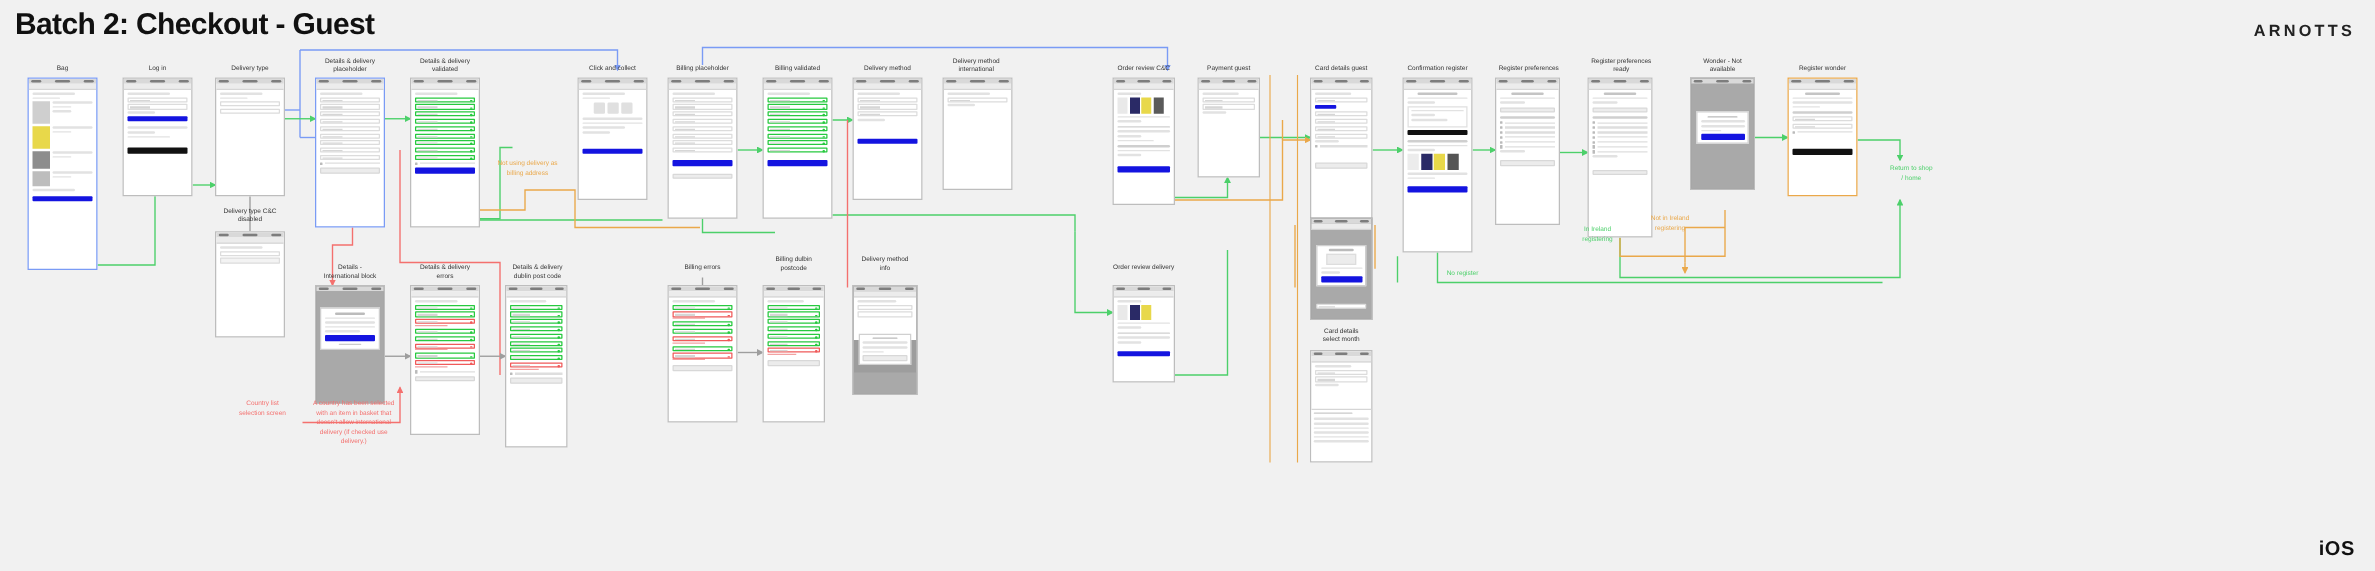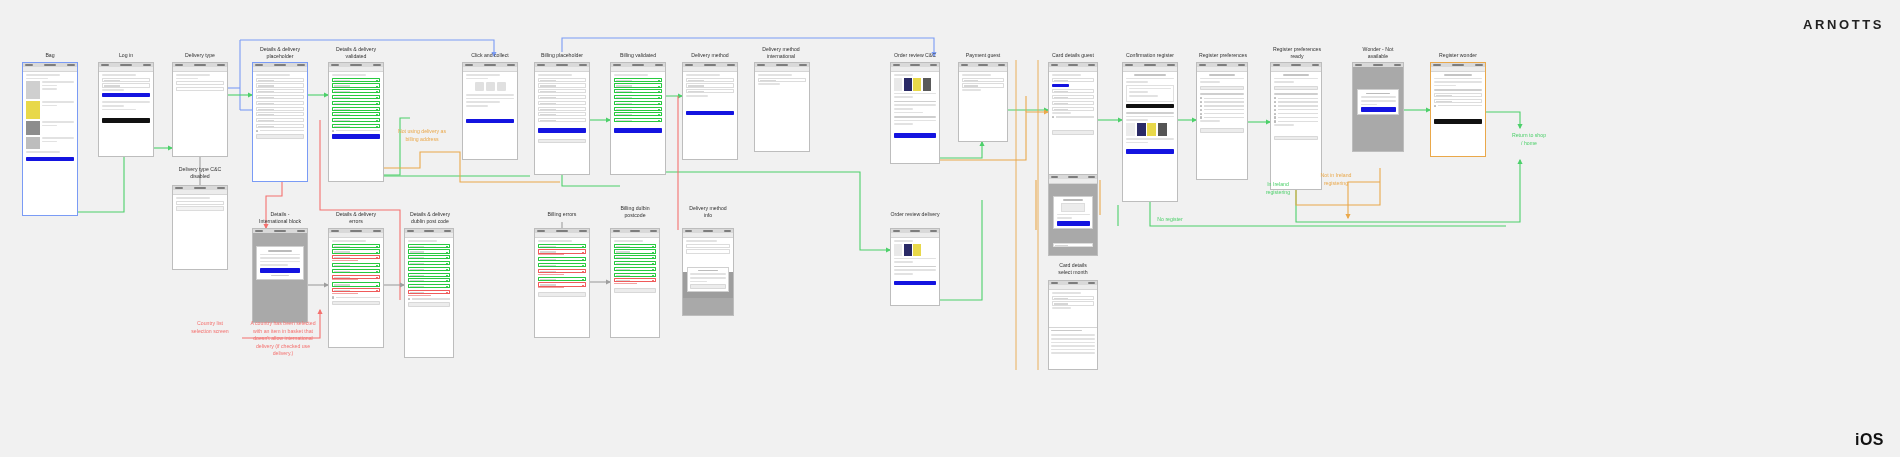--- a/index.html
+++ b/index.html
@@ -84,20 +84,21 @@
   }
   .note.red { color:#f4706e; }
   .note.orange { color:#eaa84a; }
   .note.green { color:#4cd06a; }
 </style>
 </head>
 <body>
 
 <div id="canvas">
 
+  <div class="title">Batch 2: Checkout - Guest</div>
   <div class="brand">ARNOTTS</div>
   <div class="ios">iOS</div>
 
   <svg width="1900" height="457" style="position:absolute;left:0;top:0">
     <defs>
       <marker id="ag" markerWidth="5" markerHeight="5" refX="4" refY="2.5" orient="auto">
         <path d="M0,0 L5,2.5 L0,5 z" fill="#4cd06a"></path>
         </marker>
       <marker id="ab" markerWidth="5" markerHeight="5" refX="4" refY="2.5" orient="auto">
         <path d="M0,0 L5,2.5 L0,5 z" fill="#7a9bf5"></path>

